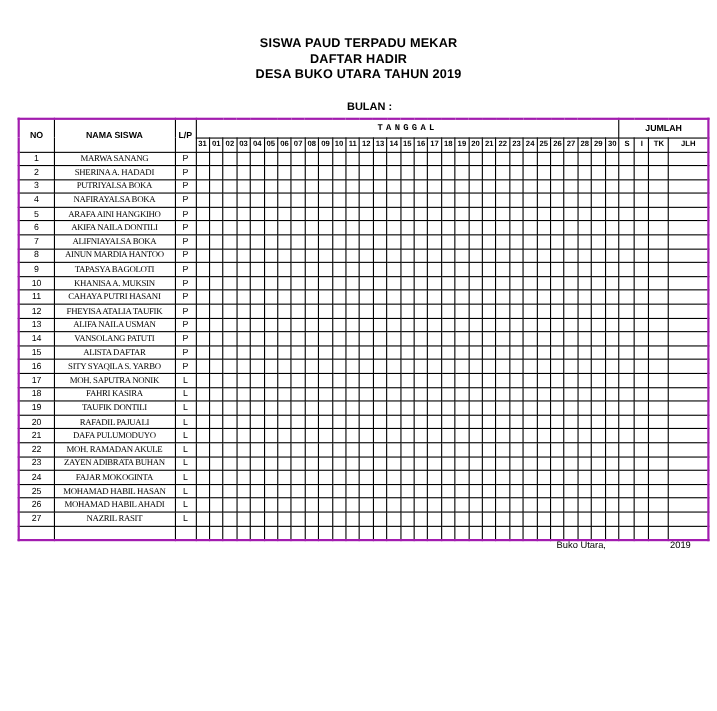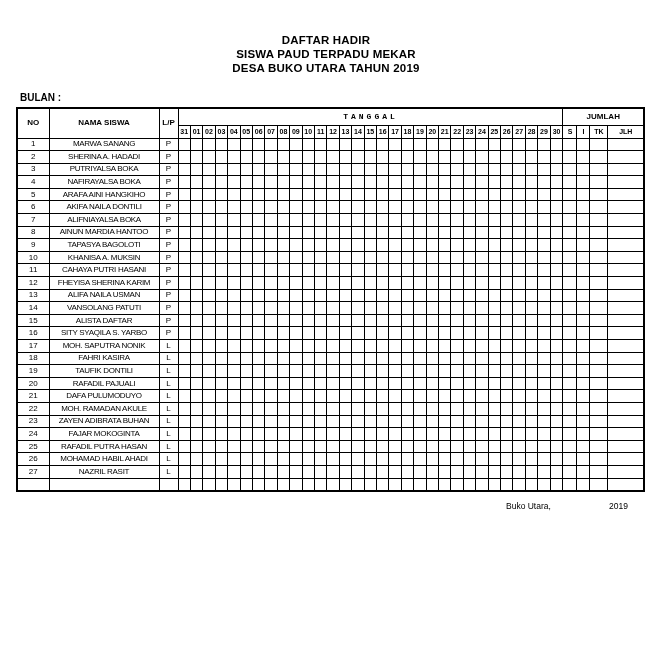--- a/index.html
+++ b/index.html
@@ -6,56 +6,56 @@
   html, body { background: #ffffff; }
   body {
     width: 652px; height: 646px;
     font-family: "Liberation Sans", sans-serif;
     color: #000;
   }
   .page { position: relative; width: 652px; height: 646px; background: #fff; overflow: hidden; }
 
   .title { padding-top: 33px; text-align: center; font-weight: bold; font-size: 11.5px; line-height: 14px; letter-spacing: .2px; }
 
-  .bulan { margin: 17px 0 4px 20px; font-weight: bold; font-size: 10px; }
+  .bulan { margin: 17px 0 4px 20px; font-weight: bold; font-size: 10px; text-align: center; }
 
   table.sheet {
     border-collapse: collapse; table-layout: fixed;
     width: 629px; margin-left: 16px;
-    border: 2px solid #000000;
+    border: 2px solid #a21caf;
   }
   .sheet th, .sheet td {
     border: 1px solid #000;
     overflow: hidden; white-space: nowrap;
     padding: 0; text-align: center; vertical-align: middle;
     font-size: 8px; line-height: 1;
   }
   thead tr.grp-row { height: 17px; }
   #subheader-row { height: 13px; }
   #subheader-row th { font-size: 7px; font-weight: bold; }
   tbody tr { height: 12.6px; }
   .th-no, .th-nama, .th-lp, .th-jumlah { font-size: 7.5px; font-weight: bold; }
   .th-tanggal { font-size: 8px; font-weight: bold; letter-spacing: 3px; font-family: Liberation Mono, monospace; }
   .td-no { font-size: 7.5px; }
-  .td-nama { text-align: left; padding-left: 2px; font-size: 7.8px; letter-spacing: -0.3px; }
+  .td-nama { text-align: left; padding-left: 2px; font-size: 7.8px; letter-spacing: -0.3px; font-family: Liberation Serif, serif; }
   .td-lp { font-size: 7.5px; }
 
-  .sign { position: absolute; top: 500px; left: 456px; width: 176px; font-size: 8.5px; line-height: 13px; }
+  .sign { position: absolute; top: 489px; left: 456px; width: 176px; font-size: 8.5px; line-height: 13px; }
   .sign-line1 { display: flex; justify-content: space-between; padding-left: 50px; padding-right: 4px; }
   .sign-role { margin-top: 2px; text-align: center; }
   .sign-name { margin-top: 37px; text-align: center; text-decoration: underline; }
 </style>
 </head>
 <body>
 
 <div class="page">
 
   <div class="title">
+    <div>SISWA PAUD TERPADU MEKAR</div>
     <div>DAFTAR HADIR</div>
-    <div>SISWA PAUD TERPADU MEKAR</div>
     <div>DESA BUKO UTARA TAHUN 2019</div>
   </div>
 
   <div class="bulan">BULAN :</div>
 
   <table class="sheet">
     <colgroup id="cols">
         <col style="width: 32px;">
         <col style="width: 110px;">
         <col style="width: 19px;">
@@ -577,21 +577,21 @@
           <td></td>
           <td></td>
           <td></td>
           <td></td>
           <td></td>
           <td></td>
           <td></td>
         </tr>
         <tr>
           <td class="td-no">12</td>
-          <td class="td-nama">FHEYISA SHERINA KARIM</td>
+          <td class="td-nama">FHEYISA ATALIA TAUFIK</td>
           <td class="td-lp">P</td>
           <td></td>
           <td></td>
           <td></td>
           <td></td>
           <td></td>
           <td></td>
           <td></td>
           <td></td>
           <td></td>
@@ -1097,21 +1097,21 @@
           <td></td>
           <td></td>
           <td></td>
           <td></td>
           <td></td>
           <td></td>
           <td></td>
         </tr>
         <tr>
           <td class="td-no">25</td>
-          <td class="td-nama">RAFADIL PUTRA HASAN</td>
+          <td class="td-nama">MOHAMAD HABIL HASAN</td>
           <td class="td-lp">L</td>
           <td></td>
           <td></td>
           <td></td>
           <td></td>
           <td></td>
           <td></td>
           <td></td>
           <td></td>
           <td></td>

